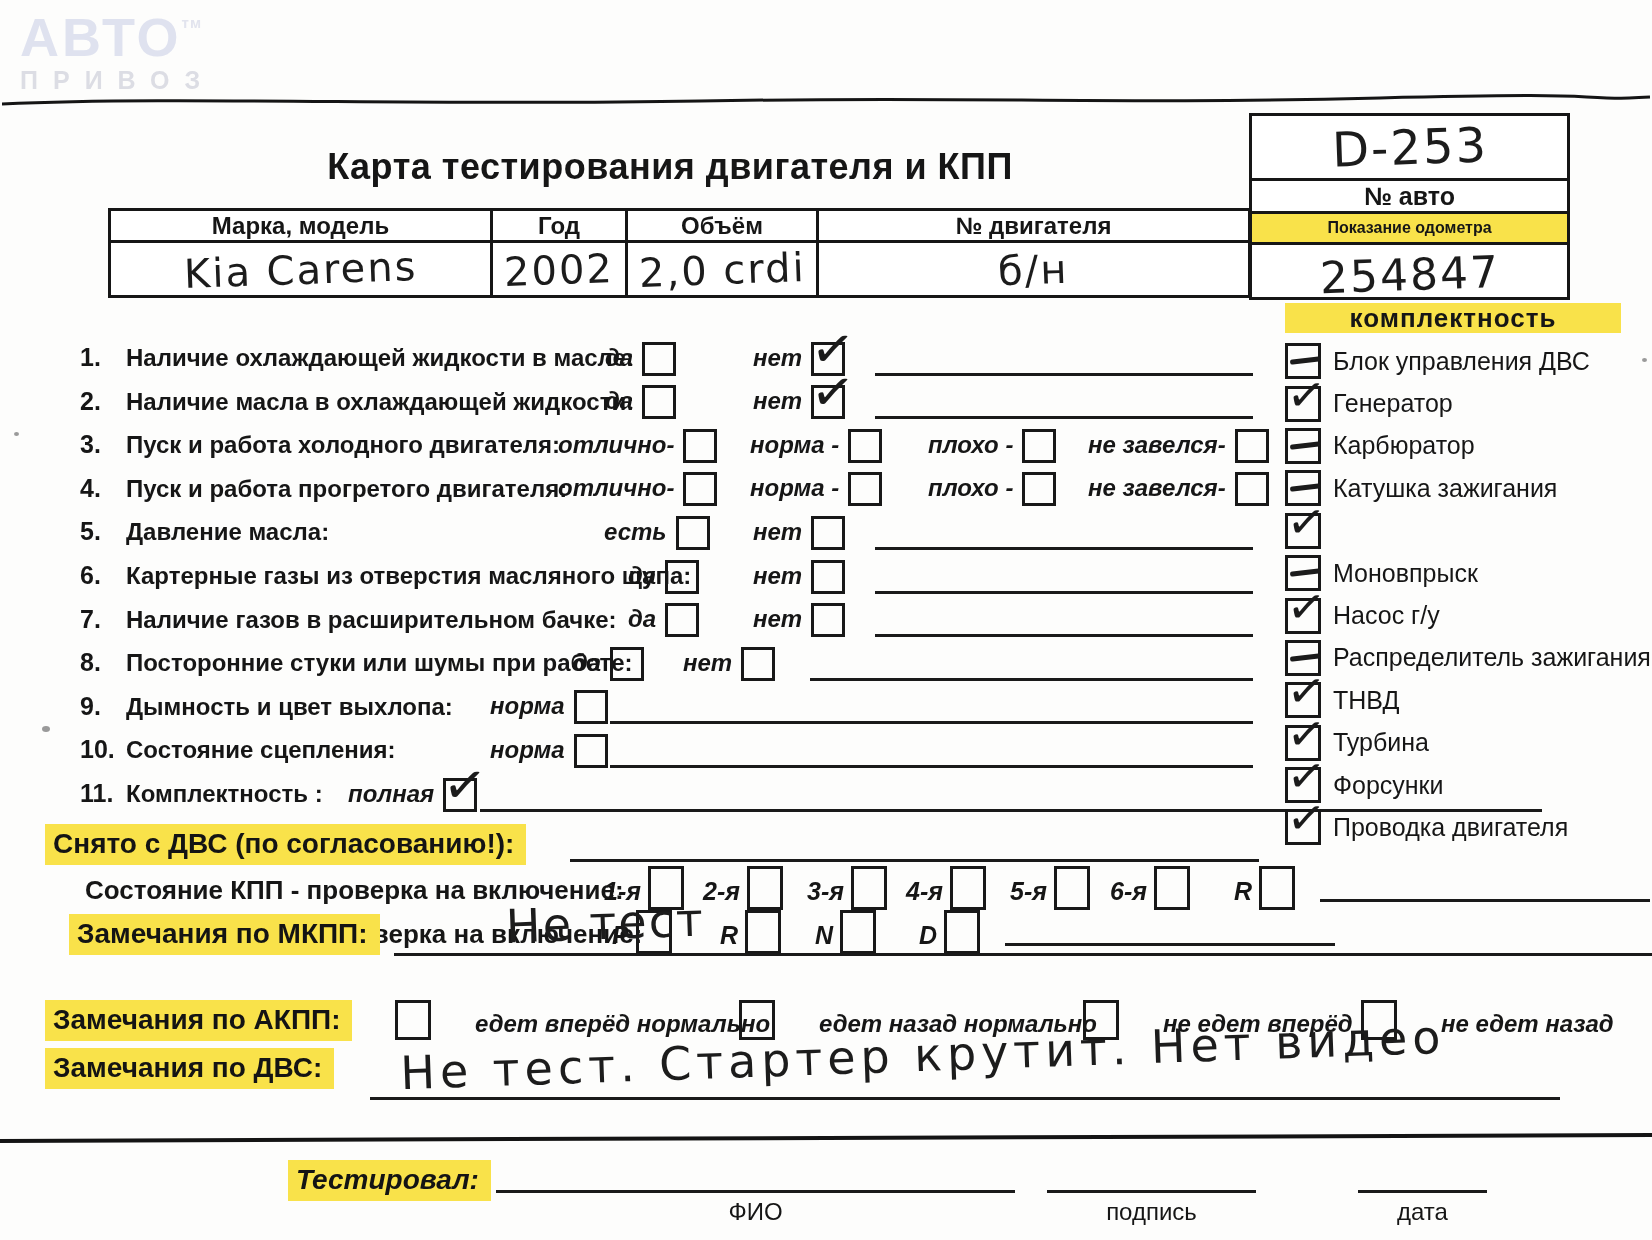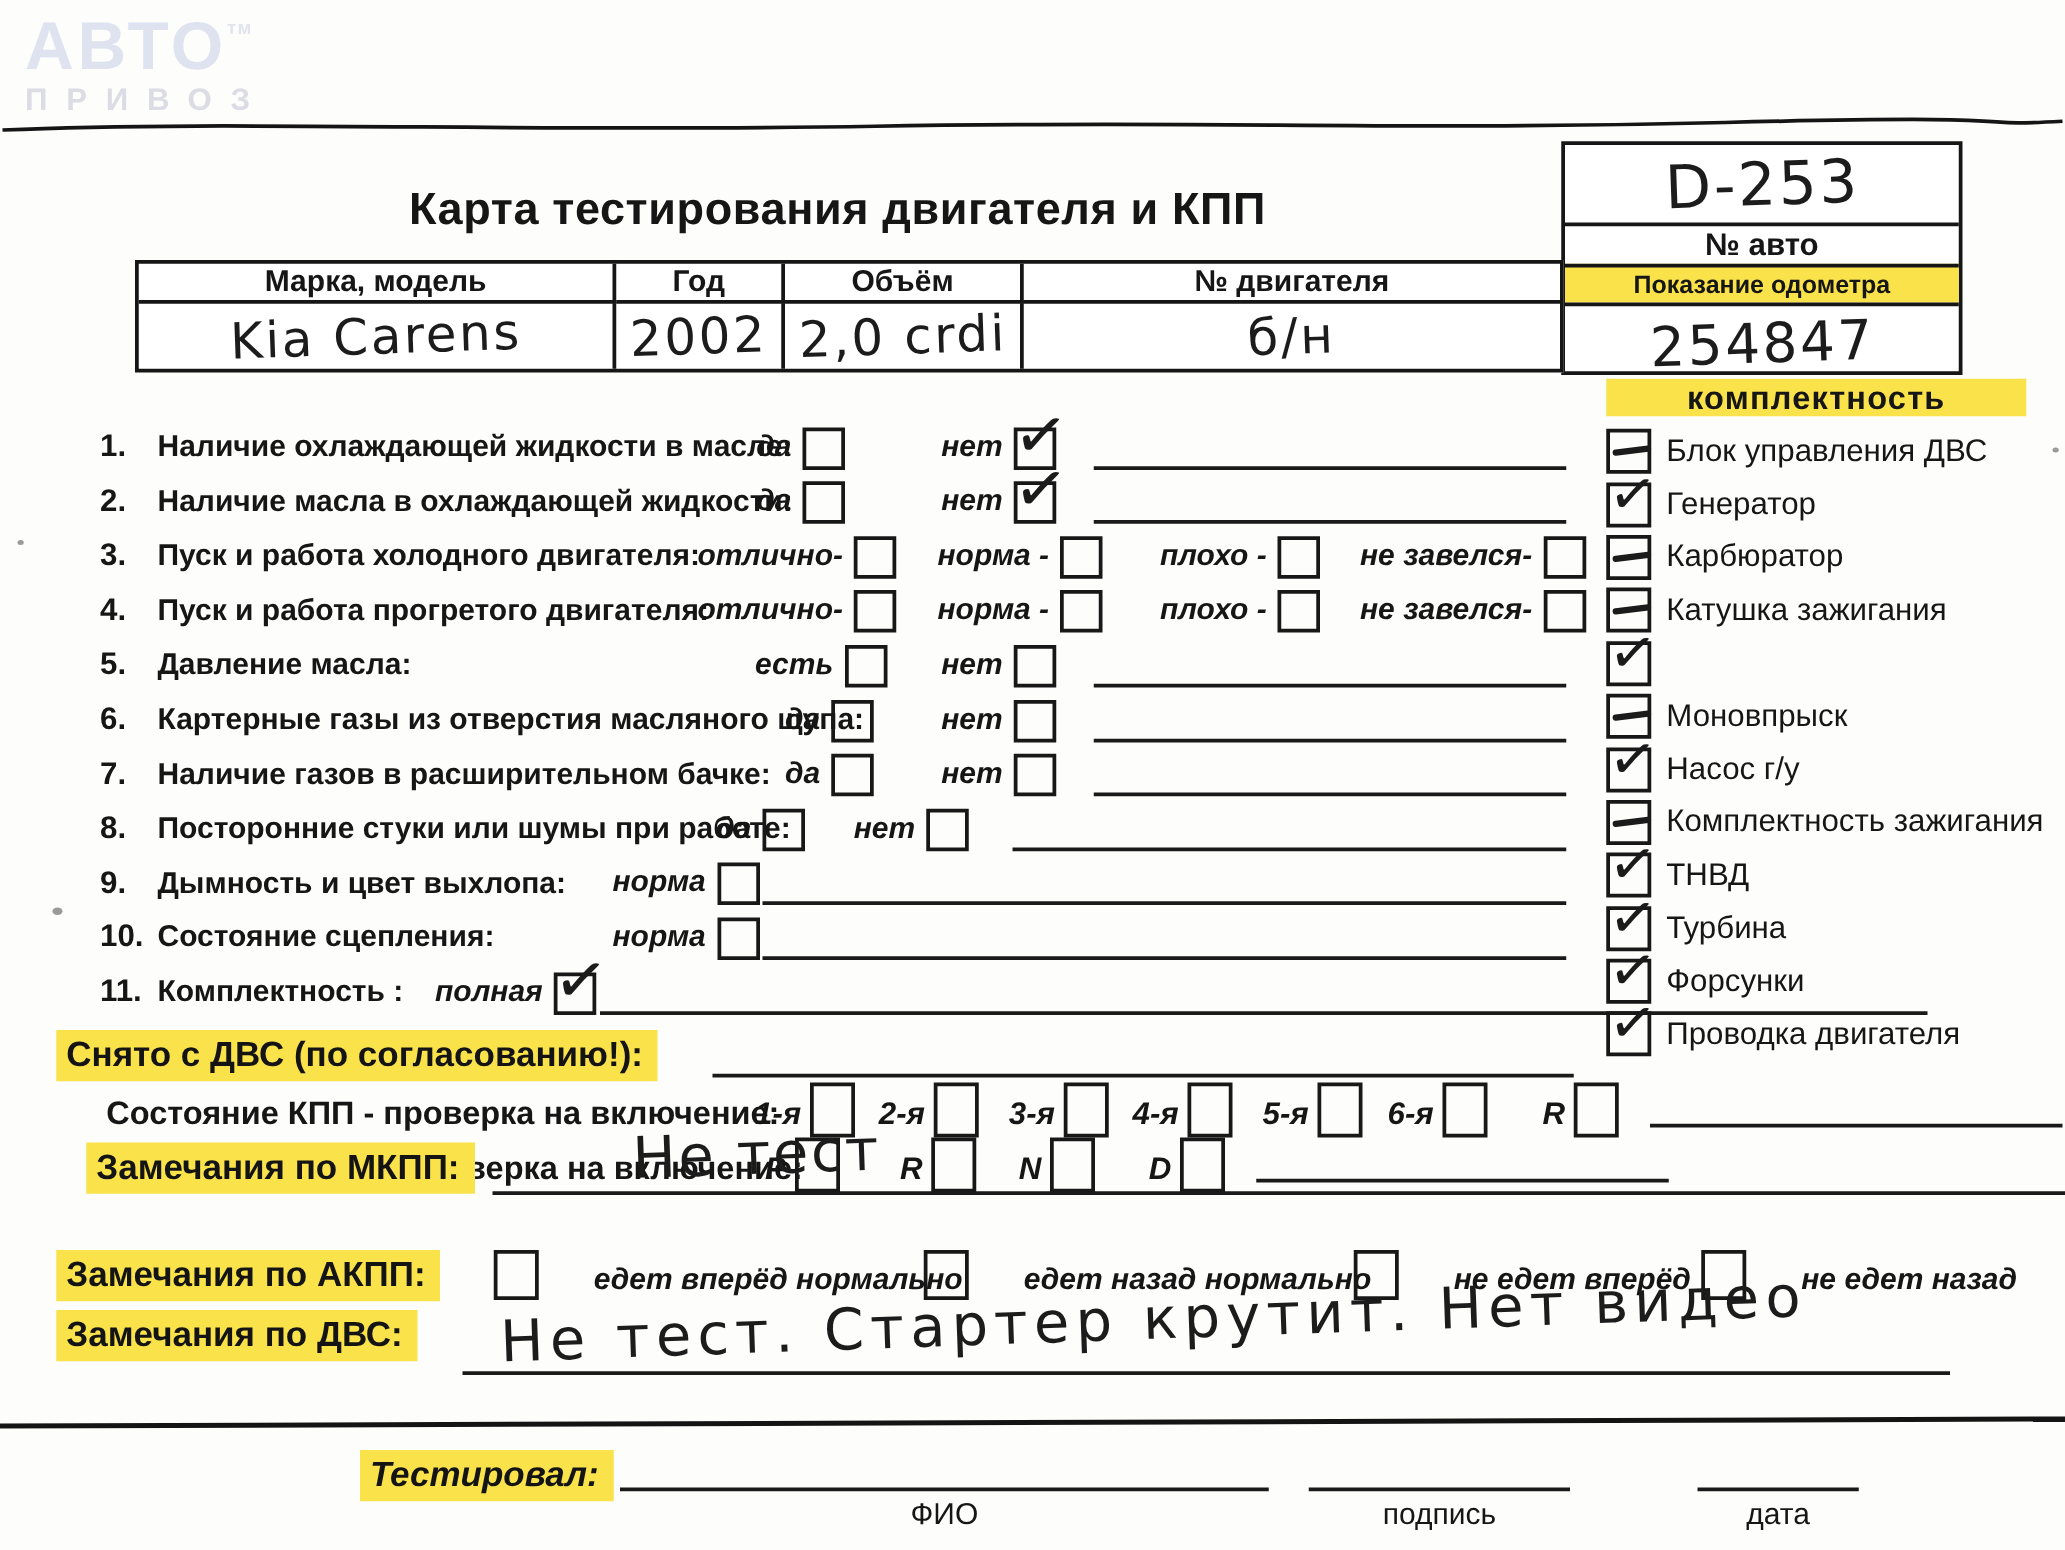--- a/index.html
+++ b/index.html
@@ -13,21 +13,21 @@
   .logo{position:absolute;left:20px;top:10px;line-height:1;}
   .logo-main{font-size:54px;font-weight:700;letter-spacing:3px;color:#dfe2ef;}
   .logo-tm{font-size:15px;vertical-align:28px;letter-spacing:1px;color:#e2e4ee;font-weight:700;}
   .logo-sub{font-size:25px;font-weight:700;letter-spacing:15px;color:#dcdde4;margin-top:4px;}
   
   .title{position:absolute;left:300px;top:146px;width:740px;text-align:center;
          font-size:36px;font-weight:700;letter-spacing:0.5px;}
   .idbox{position:absolute;left:1249px;top:113px;width:315px;border:3px solid #161616;background:#fff;}
   .id-code{height:60px;text-align:center;font-size:50px;padding-top:2px;}
   .id-label{height:30px;border-top:3px solid #161616;text-align:center;font-size:25px;font-weight:700;line-height:30px;}
-  .id-odo{height:28px;border-top:3px solid #161616;text-align:center;font-size:20px;font-weight:700;line-height:28px;background:#f9e24a;}
+  .id-odo{height:28px;border-top:3px solid #161616;text-align:center;font-size:16px;font-weight:700;line-height:28px;background:#f9e24a;}
   .id-val{height:50px;border-top:3px solid #161616;text-align:center;font-size:46px;padding-top:2px;}
   
   .info-table{position:absolute;left:108px;top:208px;width:1137px;border:3px solid #161616;background:#fff;
               display:grid;grid-template-columns:382px 135px 191px 1fr;}
   .info-table .th{height:29px;line-height:29px;text-align:center;font-size:24px;font-weight:700;
                   border-bottom:3px solid #161616;border-right:3px solid #161616;}
   .info-table .th:nth-child(4){border-right:none;}
   .info-table .td{height:52px;text-align:center;border-right:3px solid #161616;overflow:visible;}
   .info-table .td:nth-child(8){border-right:none;}
   
@@ -326,21 +326,21 @@
         <div class="eqrow">
           <span class="box eqbox dashed"></span>
           <span class="eqlab">Моновпрыск</span>
         </div>
         <div class="eqrow">
           <span class="box eqbox checked"></span>
           <span class="eqlab">Насос г/у</span>
         </div>
         <div class="eqrow">
           <span class="box eqbox dashed"></span>
-          <span class="eqlab">Комплектность зажигания</span>
+          <span class="eqlab">Распределитель зажигания</span>
         </div>
         <div class="eqrow">
           <span class="box eqbox checked"></span>
           <span class="eqlab">ТНВД</span>
         </div>
         <div class="eqrow">
           <span class="box eqbox checked"></span>
           <span class="eqlab">Турбина</span>
         </div>
         <div class="eqrow">

